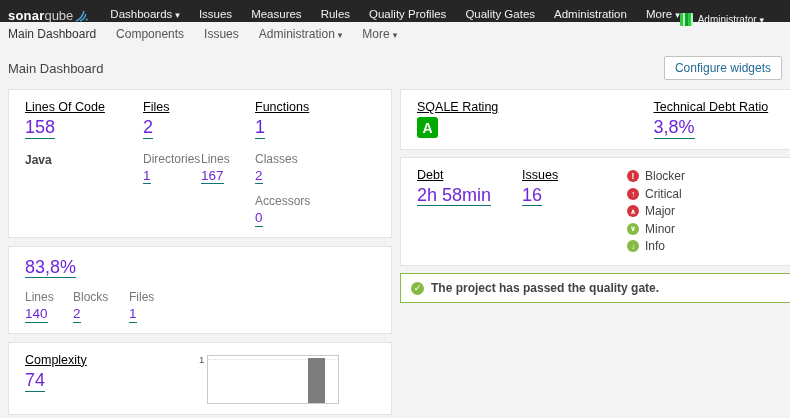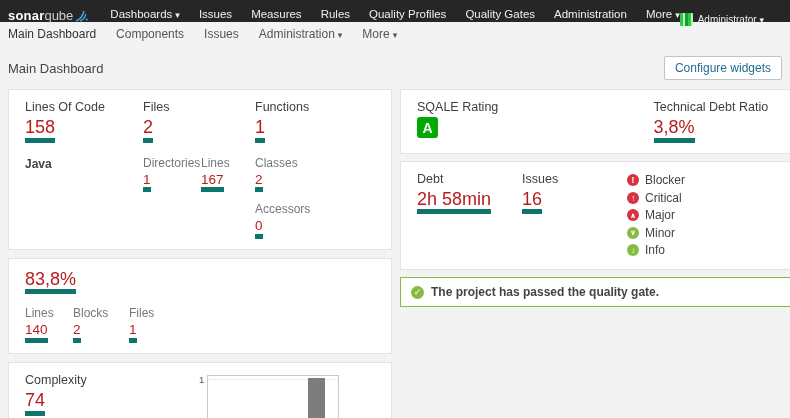--- a/index.html
+++ b/index.html
@@ -55,23 +55,23 @@
     color:#236a97; font-size:12px; padding:4px 10px; cursor:pointer;
     font-family:inherit;
   }
 
   
   .widgets { display:flex; gap:8px; align-items:flex-start; }
   .col-left { width:384px; flex:none; display:flex; flex-direction:column; gap:8px; }
   .col-right { flex:1; display:flex; flex-direction:column; gap:7px; }
   .widget { background:#fff; border:1px solid #e3e3e3; padding:10px 16px; }
 
-  .m-label { color:#404040; font-size:12.5px; margin-bottom:3px; white-space:nowrap; }
+  .m-label { color:#000000; font-size:12.5px; margin-bottom:3px; white-space:nowrap;text-decoration:underline; }
   .m-sublabel { color:#777; font-size:12px; margin-bottom:2px; white-space:nowrap; }
-  .blue { color:#b91c1c; border-bottom:5px solid #0f766e; display:inline-block; line-height:1.15; cursor:pointer; text-decoration:none; }
+  .blue { color:#6d28d9; border-bottom:1px solid #0f766e; display:inline-block; line-height:1.15; cursor:pointer; text-decoration:none; }
   .m-big { font-size:18px; }
   .m-small { font-size:13.5px; }
   .lang { font-weight:bold; color:#444; font-size:12px; margin-top:14px; }
 
   .size-groups { display:flex; }
   .g-loc { width:118px; }
   .g-files { width:112px; }
   .g-functions { flex:1; }
   .sub-cols { display:flex; margin-top:13px; }
   .sub-cols .sub + .sub { margin-left:0; }

